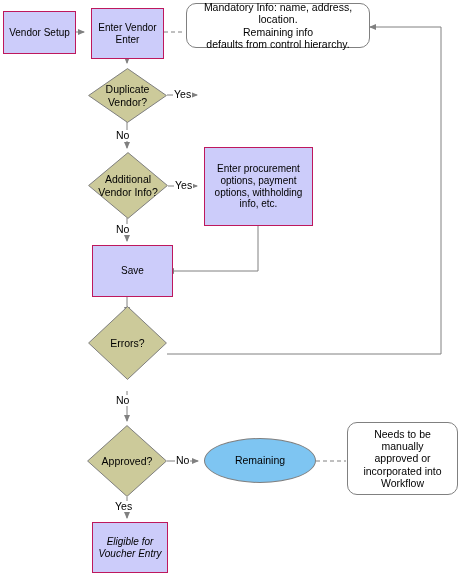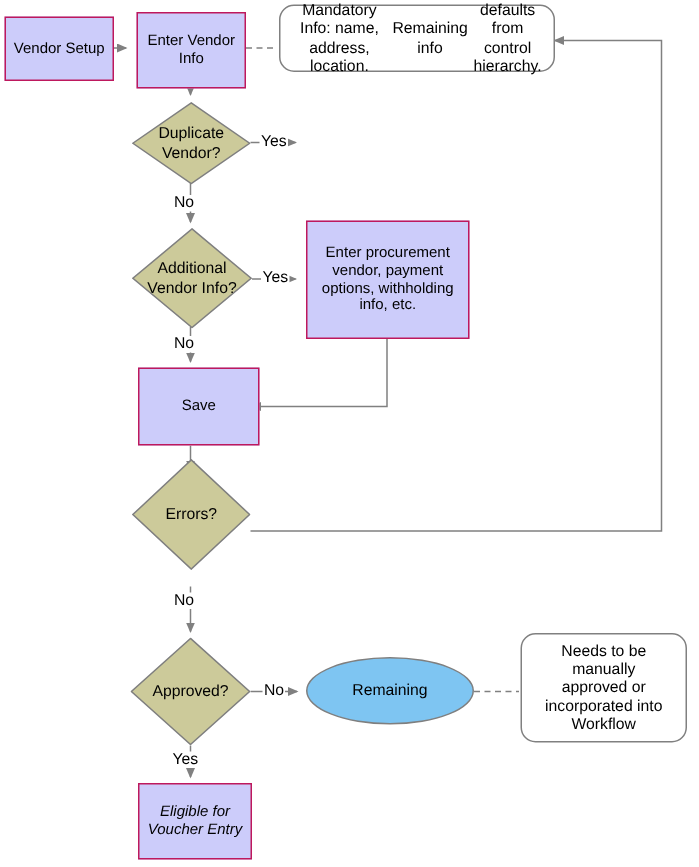--- a/index.html
+++ b/index.html
@@ -124,24 +124,24 @@
 
     <path d="M127,497 L127,518" stroke="#808080" stroke-width="1" fill="none" marker-end="url(#arrow)"></path>
   </svg>
 
   <div class="node proc" style="left:3px; top:11px; width:73px; height:43px;">
     <span>Vendor Setup</span>
   </div>
 
   <div class="node proc" style="left:91px; top:8px; width:73px; height:51px; flex-direction:column;">
     <span>Enter Vendor</span>
-    <span>Info</span>
-  </div>
-
-  <div class="node note" style="left:186px; top:3px; width:184px; height:45px; flex-direction:row;">
+    <span>Enter</span>
+  </div>
+
+  <div class="node note" style="left:186px; top:3px; width:184px; height:45px; flex-direction:column;">
     <span>Mandatory Info: name, address, location.</span>
     <span>Remaining info</span>
     <span>defaults from control hierarchy.</span>
   </div>
 
   <div class="node dec" style="left:88px; top:68px; width:79px; height:55px; flex-direction:column;">
     <svg class="dec-shape" viewBox="0 0 79 55" preserveAspectRatio="none">
       <polygon points="39.5,0.6 78.4,27.5 39.5,54.4 0.6,27.5" fill="#ccca9a" stroke="#7f7f7f" stroke-width="1"></polygon>
     </svg>
     <span class="dec-label">Duplicate</span>
@@ -152,21 +152,21 @@
   <div class="node dec" style="left:88px; top:152px; width:80px; height:67px; flex-direction:column;">
     <svg class="dec-shape" viewBox="0 0 80 67" preserveAspectRatio="none">
       <polygon points="40,0.6 79.4,33.5 40,66.4 0.6,33.5" fill="#ccca9a" stroke="#7f7f7f" stroke-width="1"></polygon>
     </svg>
     <span class="dec-label">Additional</span>
     <span class="dec-label">Vendor Info?</span>
   </div>
 
   <div class="node proc" style="left:204px; top:147px; width:109px; height:79px; flex-direction:column;">
     <span>Enter procurement</span>
-    <span>vendor, payment</span>
+    <span>options, payment</span>
     <span>options, withholding</span>
     <span>info, etc.</span>
   </div>
 
   <div class="node proc" style="left:92px; top:245px; width:81px; height:52px;">
     <span>Save</span>
   </div>
 
   <div class="node dec" style="left:88px; top:306px; width:79px; height:74px;">
     <svg class="dec-shape" viewBox="0 0 79 74" preserveAspectRatio="none">

